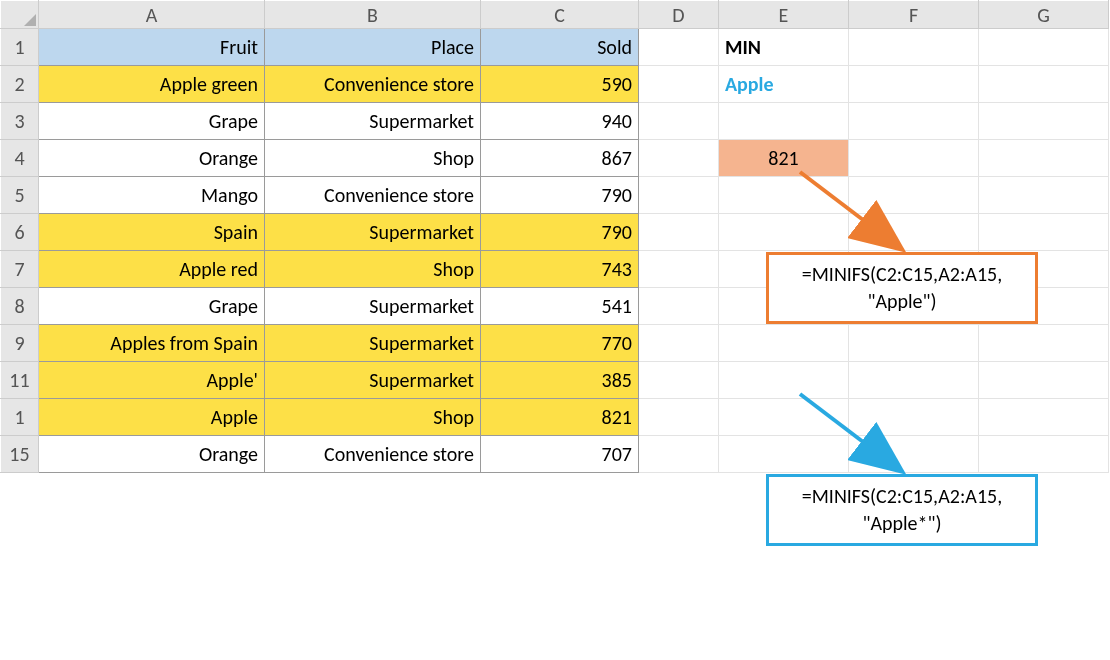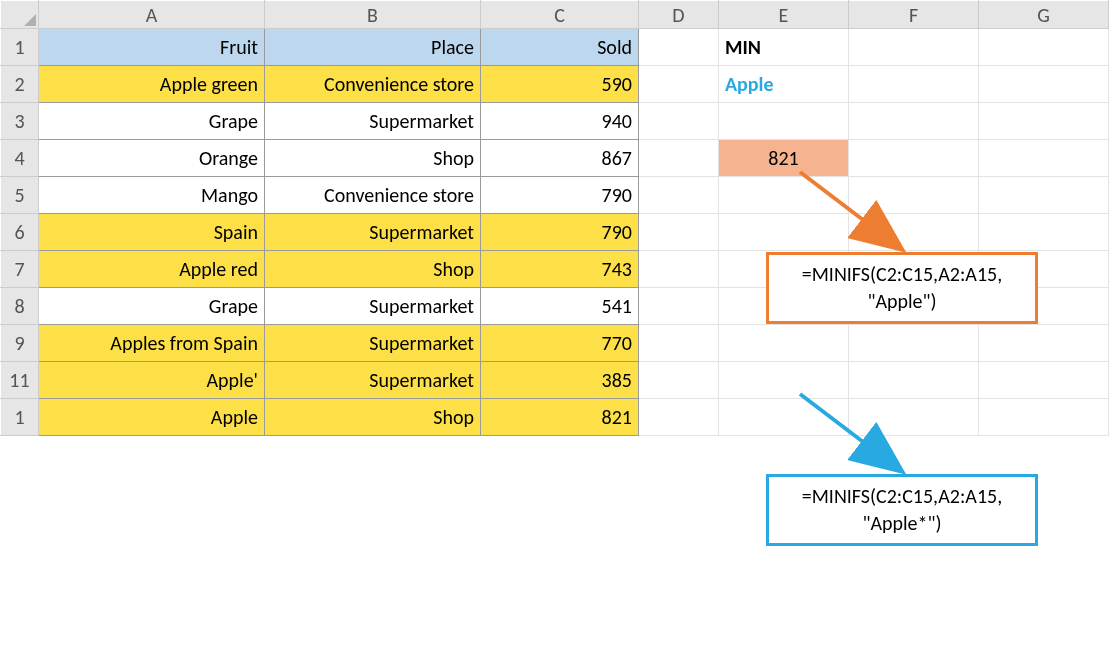--- a/index.html
+++ b/index.html
@@ -248,20 +248,30 @@
       <tr>
         <th class="rowhdr">1</th>
         <td class="cell  boxed hl">Apple</td>
         <td class="cell  boxed hl">Shop</td>
         <td class="cell  boxed num hl">821</td>
         <td class="cell "></td>
         <td class="cell "></td>
         <td class="cell "></td>
         <td class="cell "></td>
       </tr>
+      <tr>
+        <th class="rowhdr">15</th>
+        <td class="cell  boxed">Orange</td>
+        <td class="cell  boxed">Convenience store</td>
+        <td class="cell  boxed num">707</td>
+        <td class="cell "></td>
+        <td class="cell "></td>
+        <td class="cell "></td>
+        <td class="cell "></td>
+      </tr>
     </tbody>
 </table>
 
 <div class="overlay">
   <svg class="arrows">
     <defs>
       <marker id="arr-orange" markerWidth="14" markerHeight="12" refX="12" refY="6" orient="auto">
         <polygon points="0,0 14,6 0,12" fill="#ed7d31"></polygon>
       </marker>
       <marker id="arr-blue" markerWidth="14" markerHeight="12" refX="12" refY="6" orient="auto">

